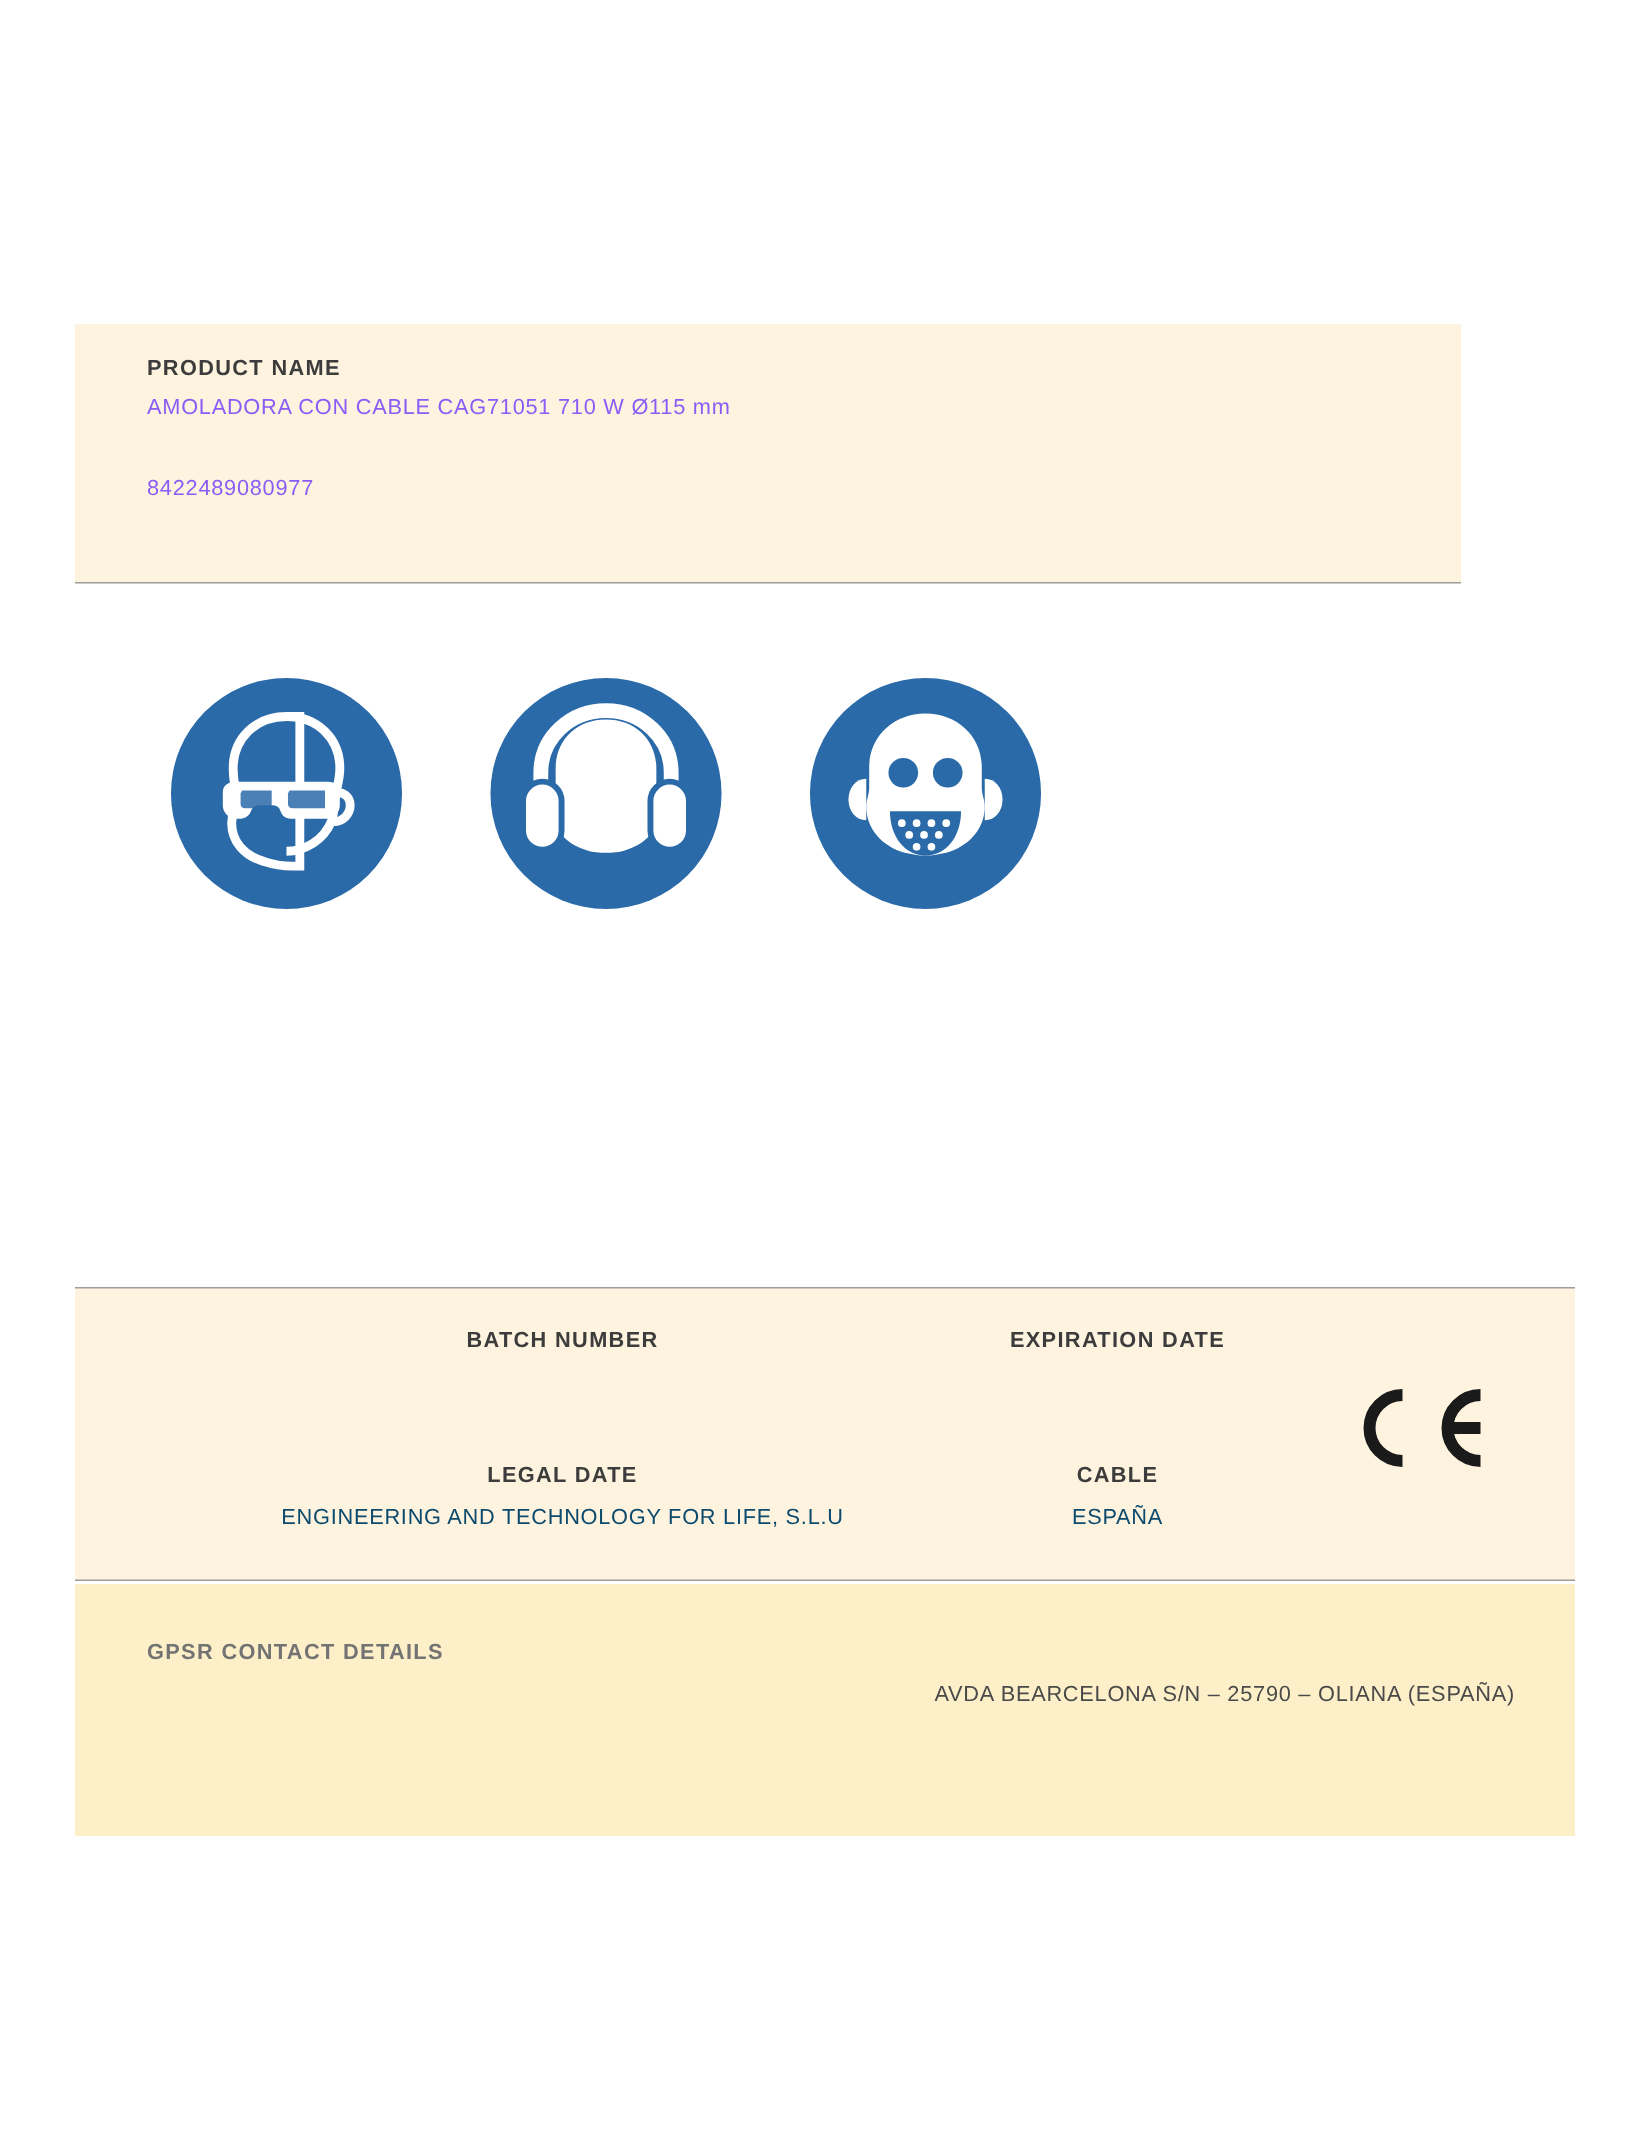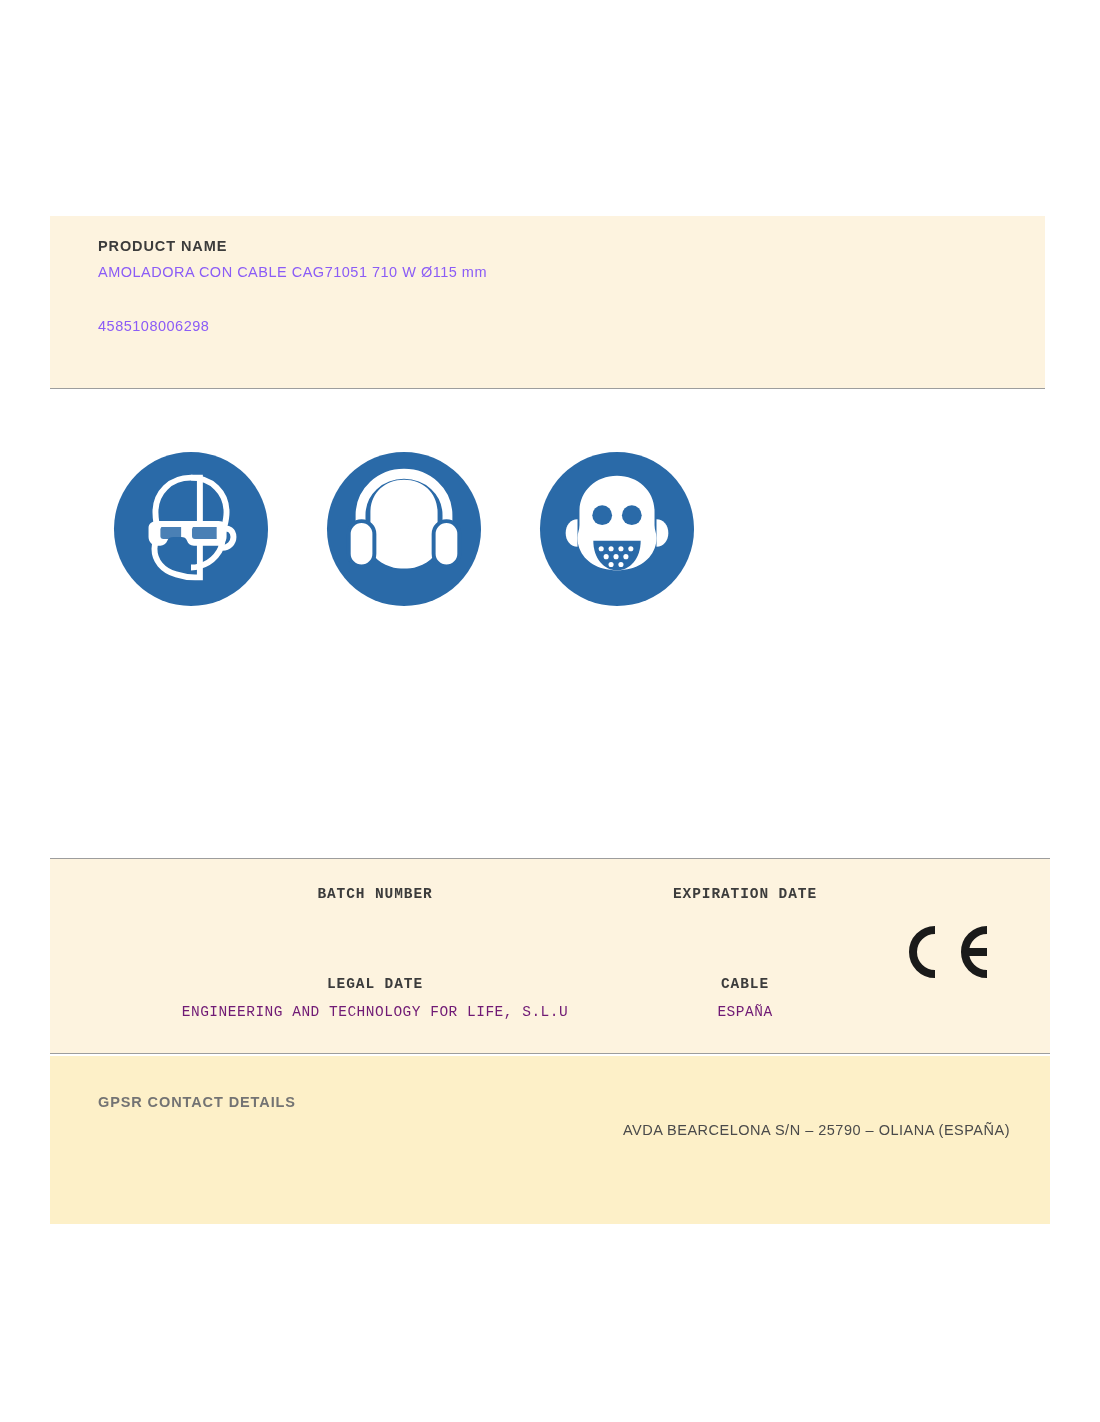--- a/index.html
+++ b/index.html
@@ -19,21 +19,21 @@
   .page {
     position: absolute;
     inset: 0;
   }
 
   
   .product-block {
     position: absolute;
     left: 50px;
     top: 216px;
-    width: 995px;
+    width: 924px;
     height: 173px;
     background: #fdf3df;
     border-bottom: 1px solid #9d9d9d;
     box-sizing: border-box;
   }
   .product-inner {
     padding: 22px 0 0 48px;
   }
   .field-label {
     font-size: 14.5px;
@@ -74,35 +74,34 @@
     height: 196px;
     background: #fdf3df;
     border-top: 1px solid #9d9d9d;
     border-bottom: 1px solid #9d9d9d;
     box-sizing: border-box;
   }
   .info-grid {
     position: relative;
     width: 100%;
     height: 100%;
-    font-family: Liberation Mono, monospace;
   }
   .col-head {
     position: absolute;
     font-size: 14.5px;
     font-weight: bold;
     letter-spacing: 0.9px;
     color: #3c3c3c;
     text-align: center;
   }
   .col-val {
     position: absolute;
     font-size: 14.5px;
     letter-spacing: 0.5px;
-    color: #701a75;
+    color: #0c4a6e;
     text-align: center;
   }
 
   .batch-head  { left: 175px; top: 27px;  width: 300px; }
   .batch-val   { left: 175px; top: 57px;  width: 300px; }
   .exp-head    { left: 545px; top: 27px;  width: 300px; }
   .exp-val     { left: 545px; top: 57px;  width: 300px; }
 
   .legal-head  { left: 175px; top: 117px; width: 300px; }
   .legal-val   { left: 50px;  top: 145px; width: 550px; }
@@ -150,21 +149,21 @@
 </head>
 <body>
 
 <div class="page">
 
   <div class="product-block">
     <div class="product-inner">
       <div class="field-label">PRODUCT NAME</div>
       <div class="field-value">AMOLADORA CON CABLE CAG71051 710 W Ø115 mm</div>
       <div class="gap-block">
-        <div class="field-value">4585108006298</div>
+        <div class="field-value">8422489080977</div>
       </div>
     </div>
   </div>
 
   <div class="pictos">
 
     <svg class="picto" viewBox="0 0 160 160">
       <circle cx="80" cy="80" r="78" fill="#2a6aa8"></circle>
 
       <path d="M80 28c-21 0-36 15-36 35 0 9 2 14 2 21 0 6-3 9-3 16 0 12 8 22 22 26 6 2 13 3 19 3h5V28z" fill="none" stroke="#ffffff" stroke-width="6"></path>

